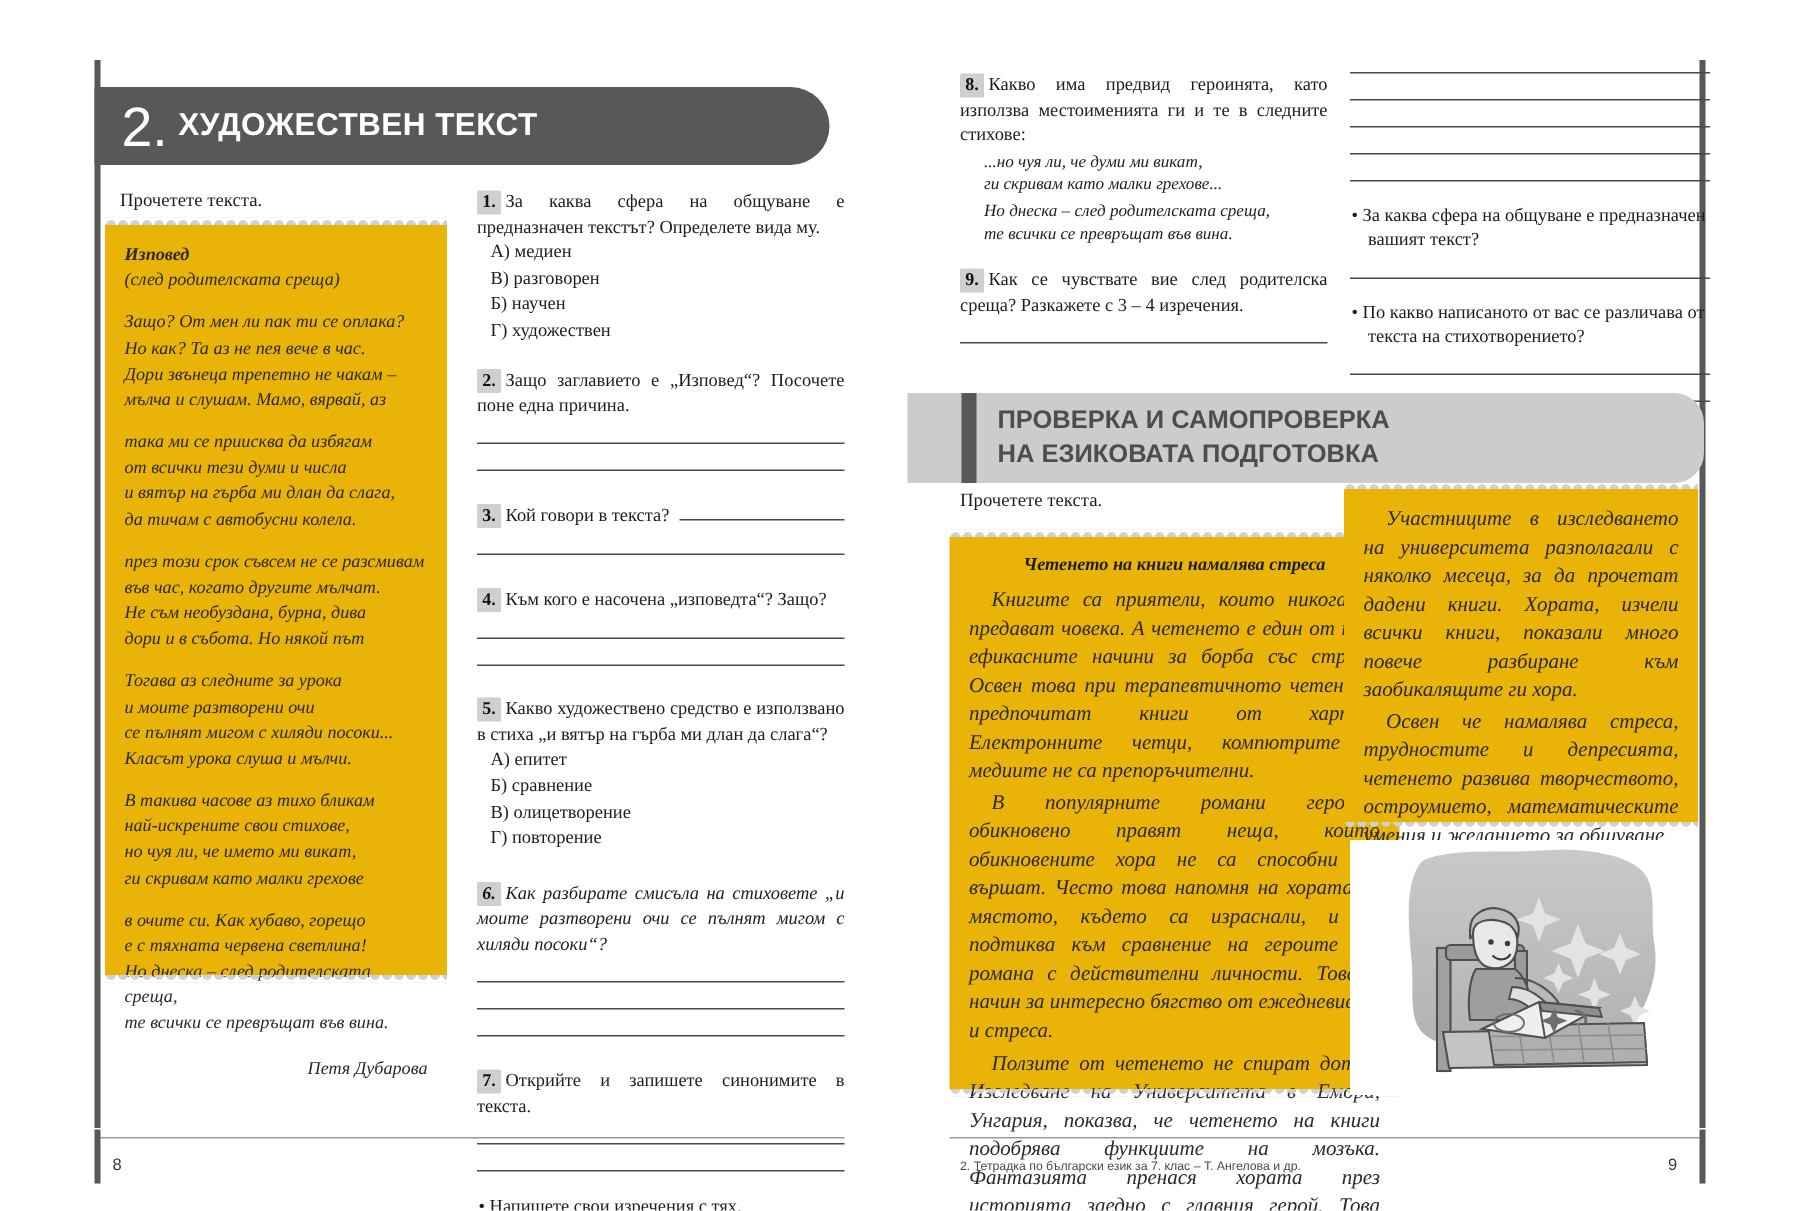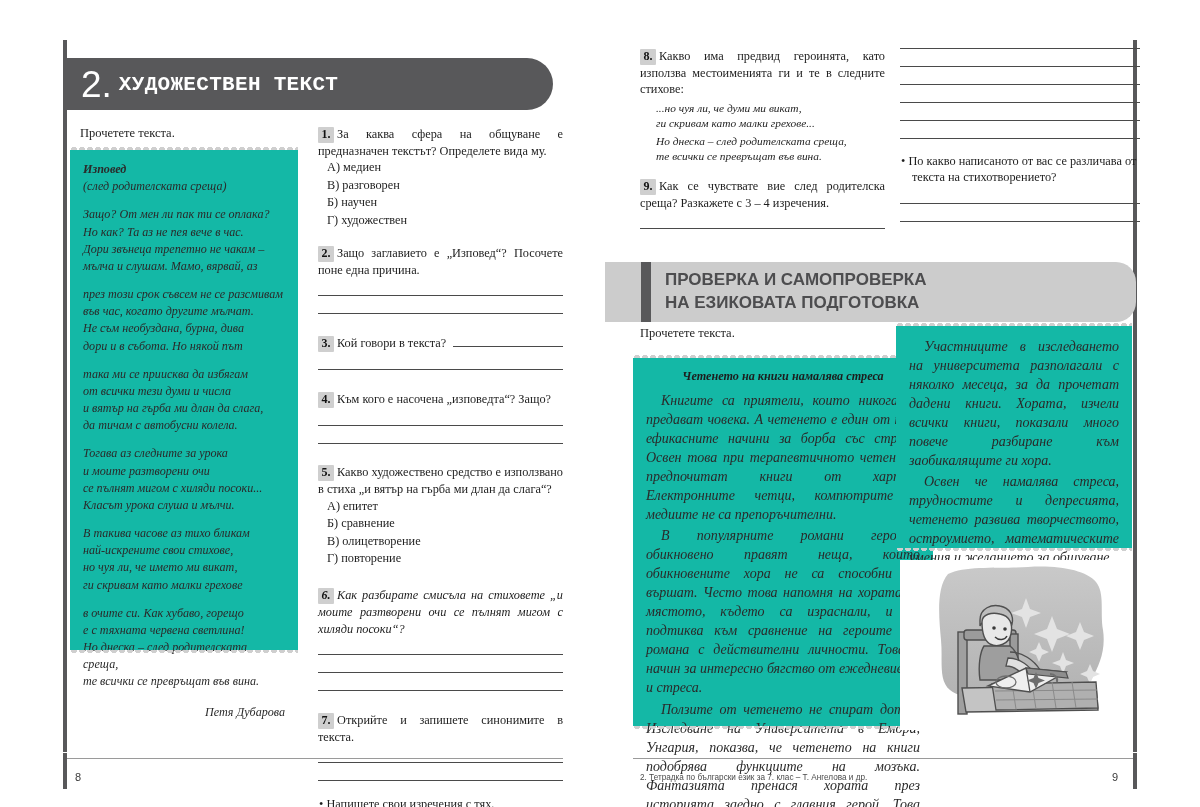--- a/index.html
+++ b/index.html
@@ -27,21 +27,21 @@
     display:flex;align-items:center;
     color:#ffffff;
     overflow:hidden;
   }
   .chapter-num{
     font-family:"Liberation Sans", sans-serif;
     font-weight:300;font-size:37px;line-height:1;
     padding-left:18px;letter-spacing:0;
   }
   .chapter-title{
-    font-family:Liberation Mono, monospace;
+    font-family:Liberation Sans, sans-serif;
     font-weight:bold;font-size:21px;
     margin-left:7px;letter-spacing:.3px;
   }
 
   
   .sec-bar{
     position:absolute;
     background:#cccccc;
     border-radius:0 20px 20px 0;
     display:flex;align-items:center;
@@ -67,21 +67,21 @@
   .bullet{font-size:12.3px;line-height:1.33;padding-left:12px;text-indent:-11px;}
   .bullet:before{content:"• ";}
 
   .rule{border-bottom:1.6px solid #4a4a4a;height:0;}
   .rules{display:flex;flex-direction:column;}
   .rules .rule{margin-top:17px;}
 
   
   .graybox{
     position:absolute;
-    background:#14b8a6;
+    background:#eab308;
     padding:11px 13px 12px 13px;
     box-sizing:border-box;
   }
   .scallop{
     position:absolute;left:0;width:100%;height:5px;
     background:
       radial-gradient(circle at 4px 0px, #cfcfcf 3.1px, rgba(0,0,0,0) 3.3px);
     background-size:8px 5px;
     background-repeat:repeat-x;
   }
@@ -157,30 +157,30 @@
       <div class="poem">
         <span class="ttl">Изповед</span>
         <span class="sub">(след родителската среща)</span>
         <div class="stanza">
           <div>Защо? От мен ли пак ти се оплака?</div>
           <div>Но как? Та аз не пея вече в час.</div>
           <div>Дори звънеца трепетно не чакам –</div>
           <div>мълча и слушам. Мамо, вярвай, аз</div>
         </div>
         <div class="stanza">
+          <div>така ми се приисква да избягам</div>
+          <div>от всички тези думи и числа</div>
+          <div>и вятър на гърба ми длан да слага,</div>
+          <div>да тичам с автобусни колела.</div>
+        </div>
+        <div class="stanza">
           <div>през този срок съвсем не се разсмивам</div>
           <div>във час, когато другите мълчат.</div>
           <div>Не съм необуздана, бурна, дива</div>
           <div>дори и в събота. Но някой път</div>
-        </div>
-        <div class="stanza">
-          <div>така ми се приисква да избягам</div>
-          <div>от всички тези думи и числа</div>
-          <div>и вятър на гърба ми длан да слага,</div>
-          <div>да тичам с автобусни колела.</div>
         </div>
         <div class="stanza">
           <div>Тогава аз следните за урока</div>
           <div>и моите разтворени очи</div>
           <div>се пълнят мигом с хиляди посоки...</div>
           <div>Класът урока слуша и мълчи.</div>
         </div>
         <div class="stanza">
           <div>В такива часове аз тихо бликам</div>
           <div>най-искрените свои стихове,</div>
@@ -311,20 +311,21 @@
     </div>
 
     <div style="position:absolute;left:300px;top:48px;width:240px;">
       <div class="rules" style="margin-top:-17px;">
         <div class="rule"></div>
         <div class="rule"></div>
         <div class="rule"></div>
         <div class="rule"></div>
         <div class="rule"></div>
       </div>
+      <div class="bullet" style="margin-top:14px;">За каква сфера на общуване е предназначен вашият текст?</div>
       <div class="rules">
         <div class="rule"></div>
       </div>
       <div class="bullet" style="margin-top:14px;">По какво написаното от вас се различава от текста на стихотворението?</div>
       <div class="rules">
         <div class="rule"></div>
         <div class="rule"></div>
       </div>
     </div>
 

